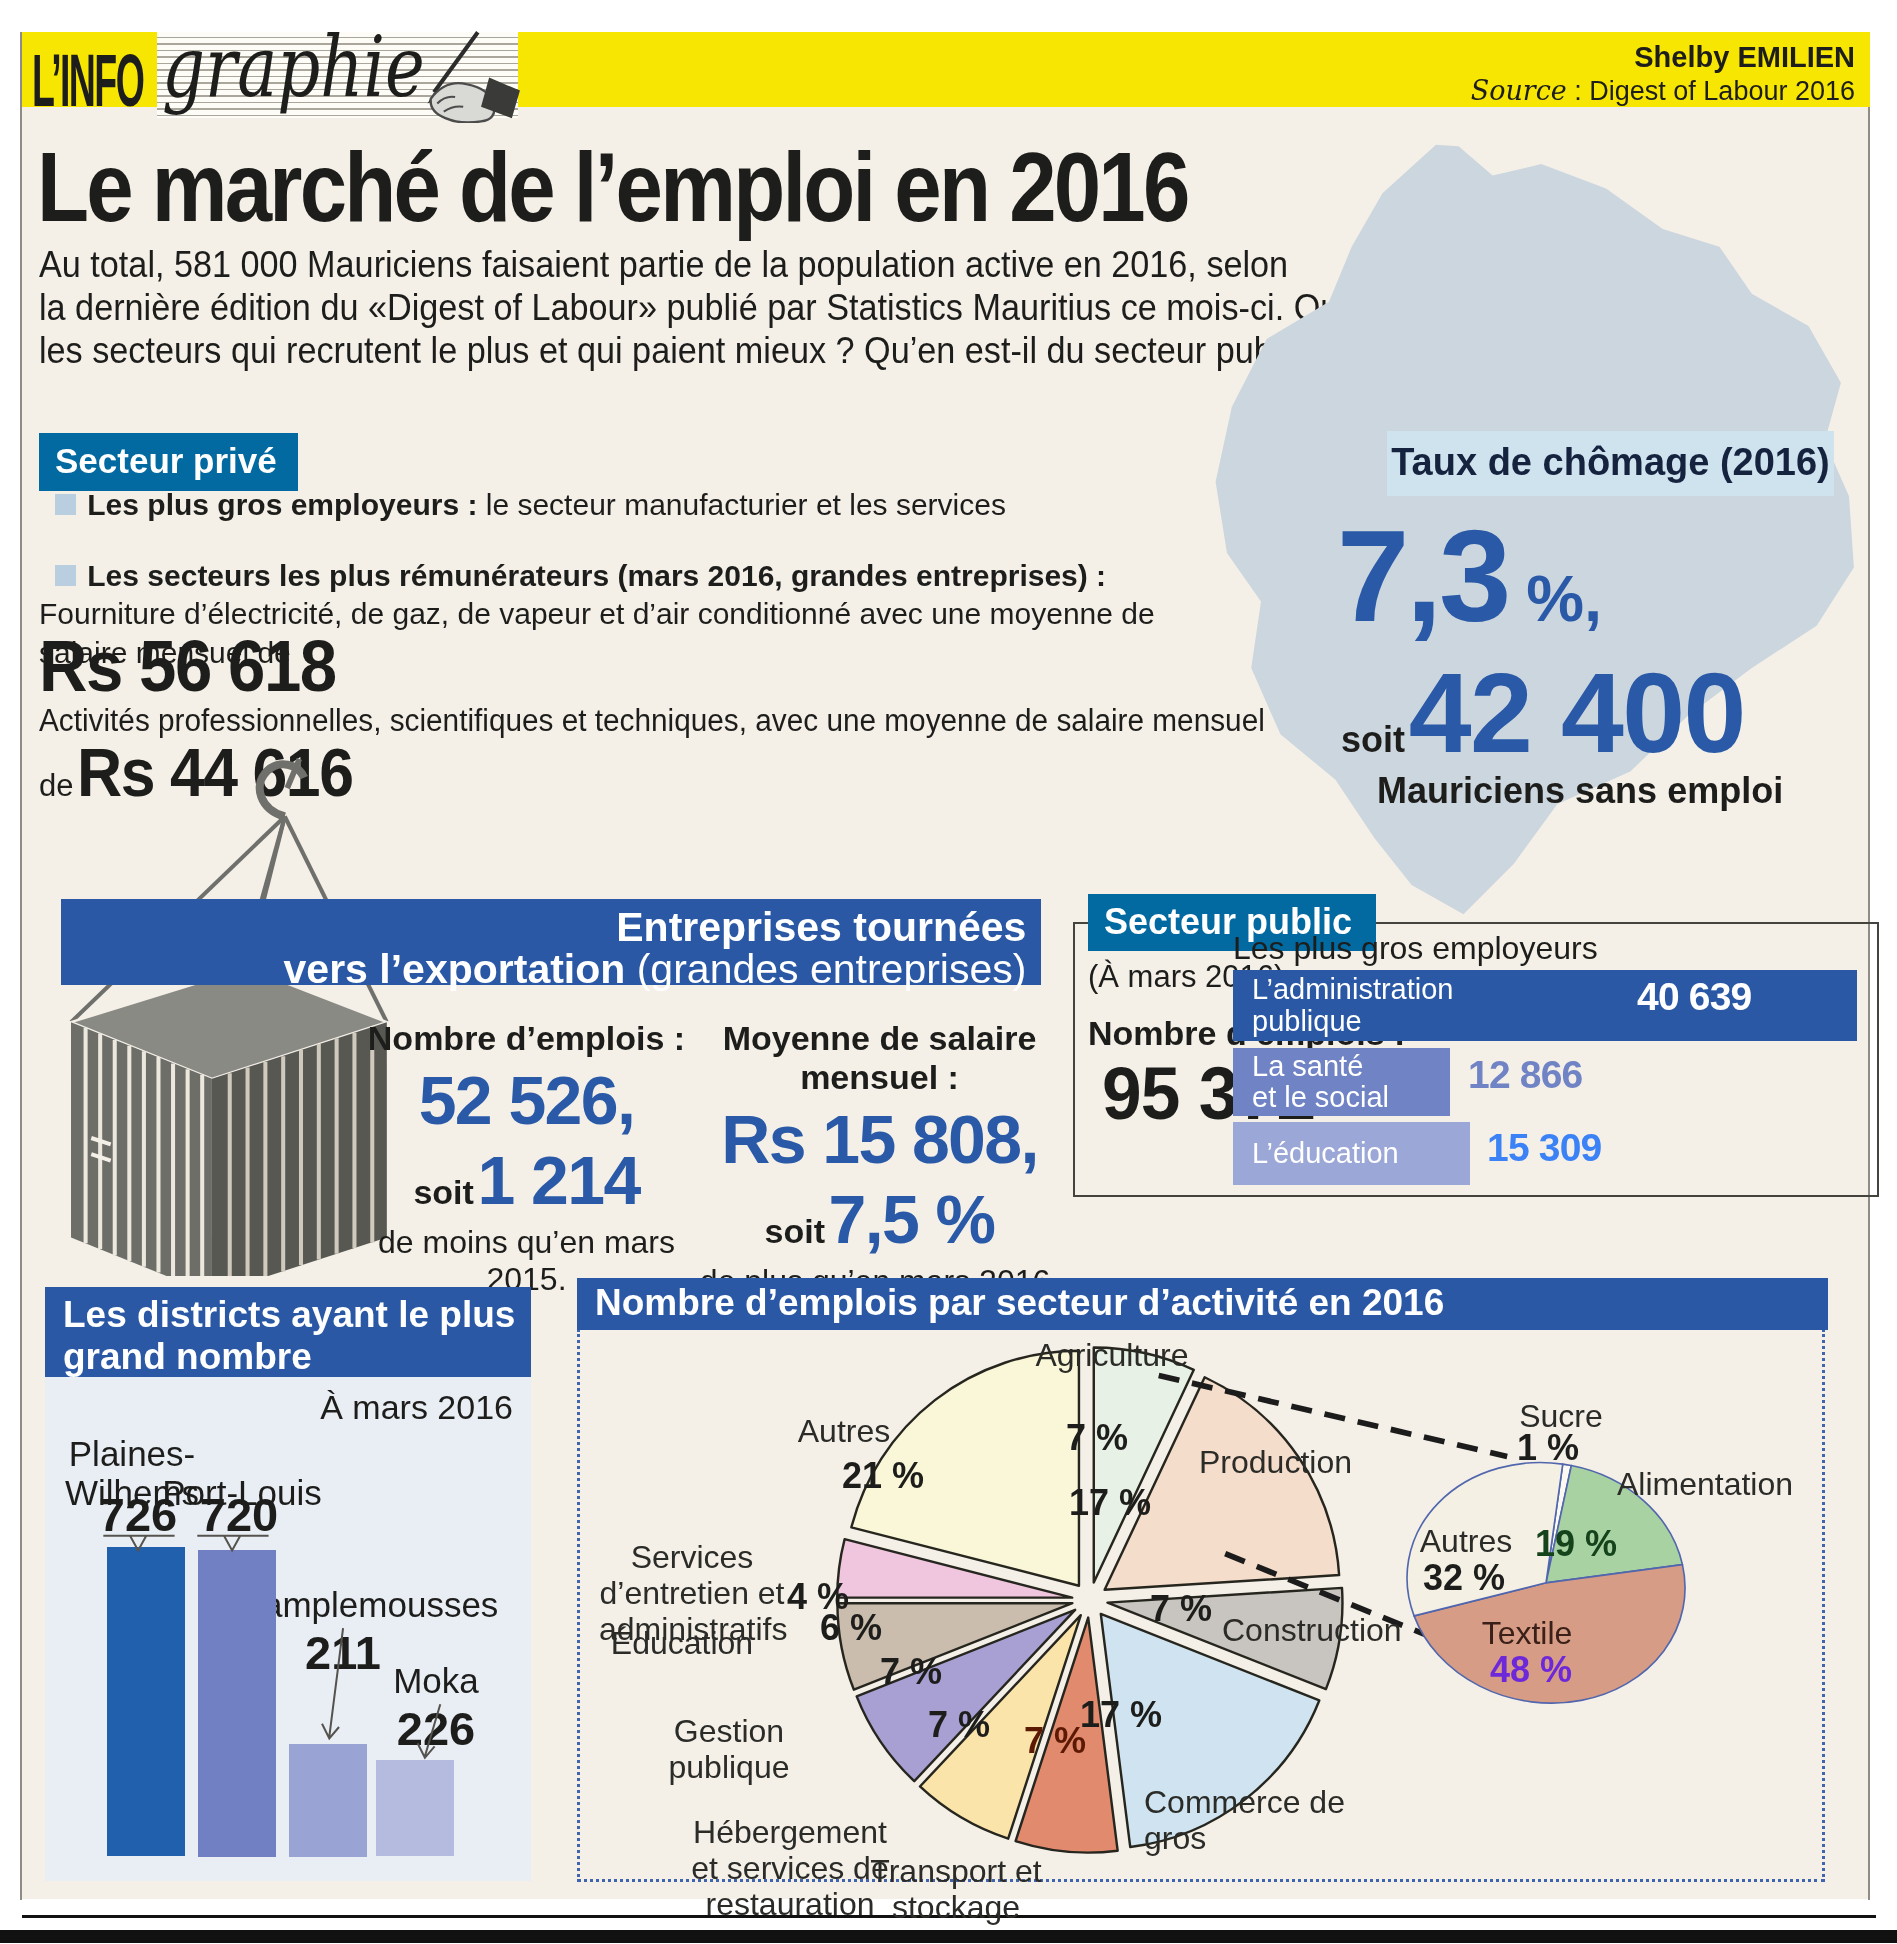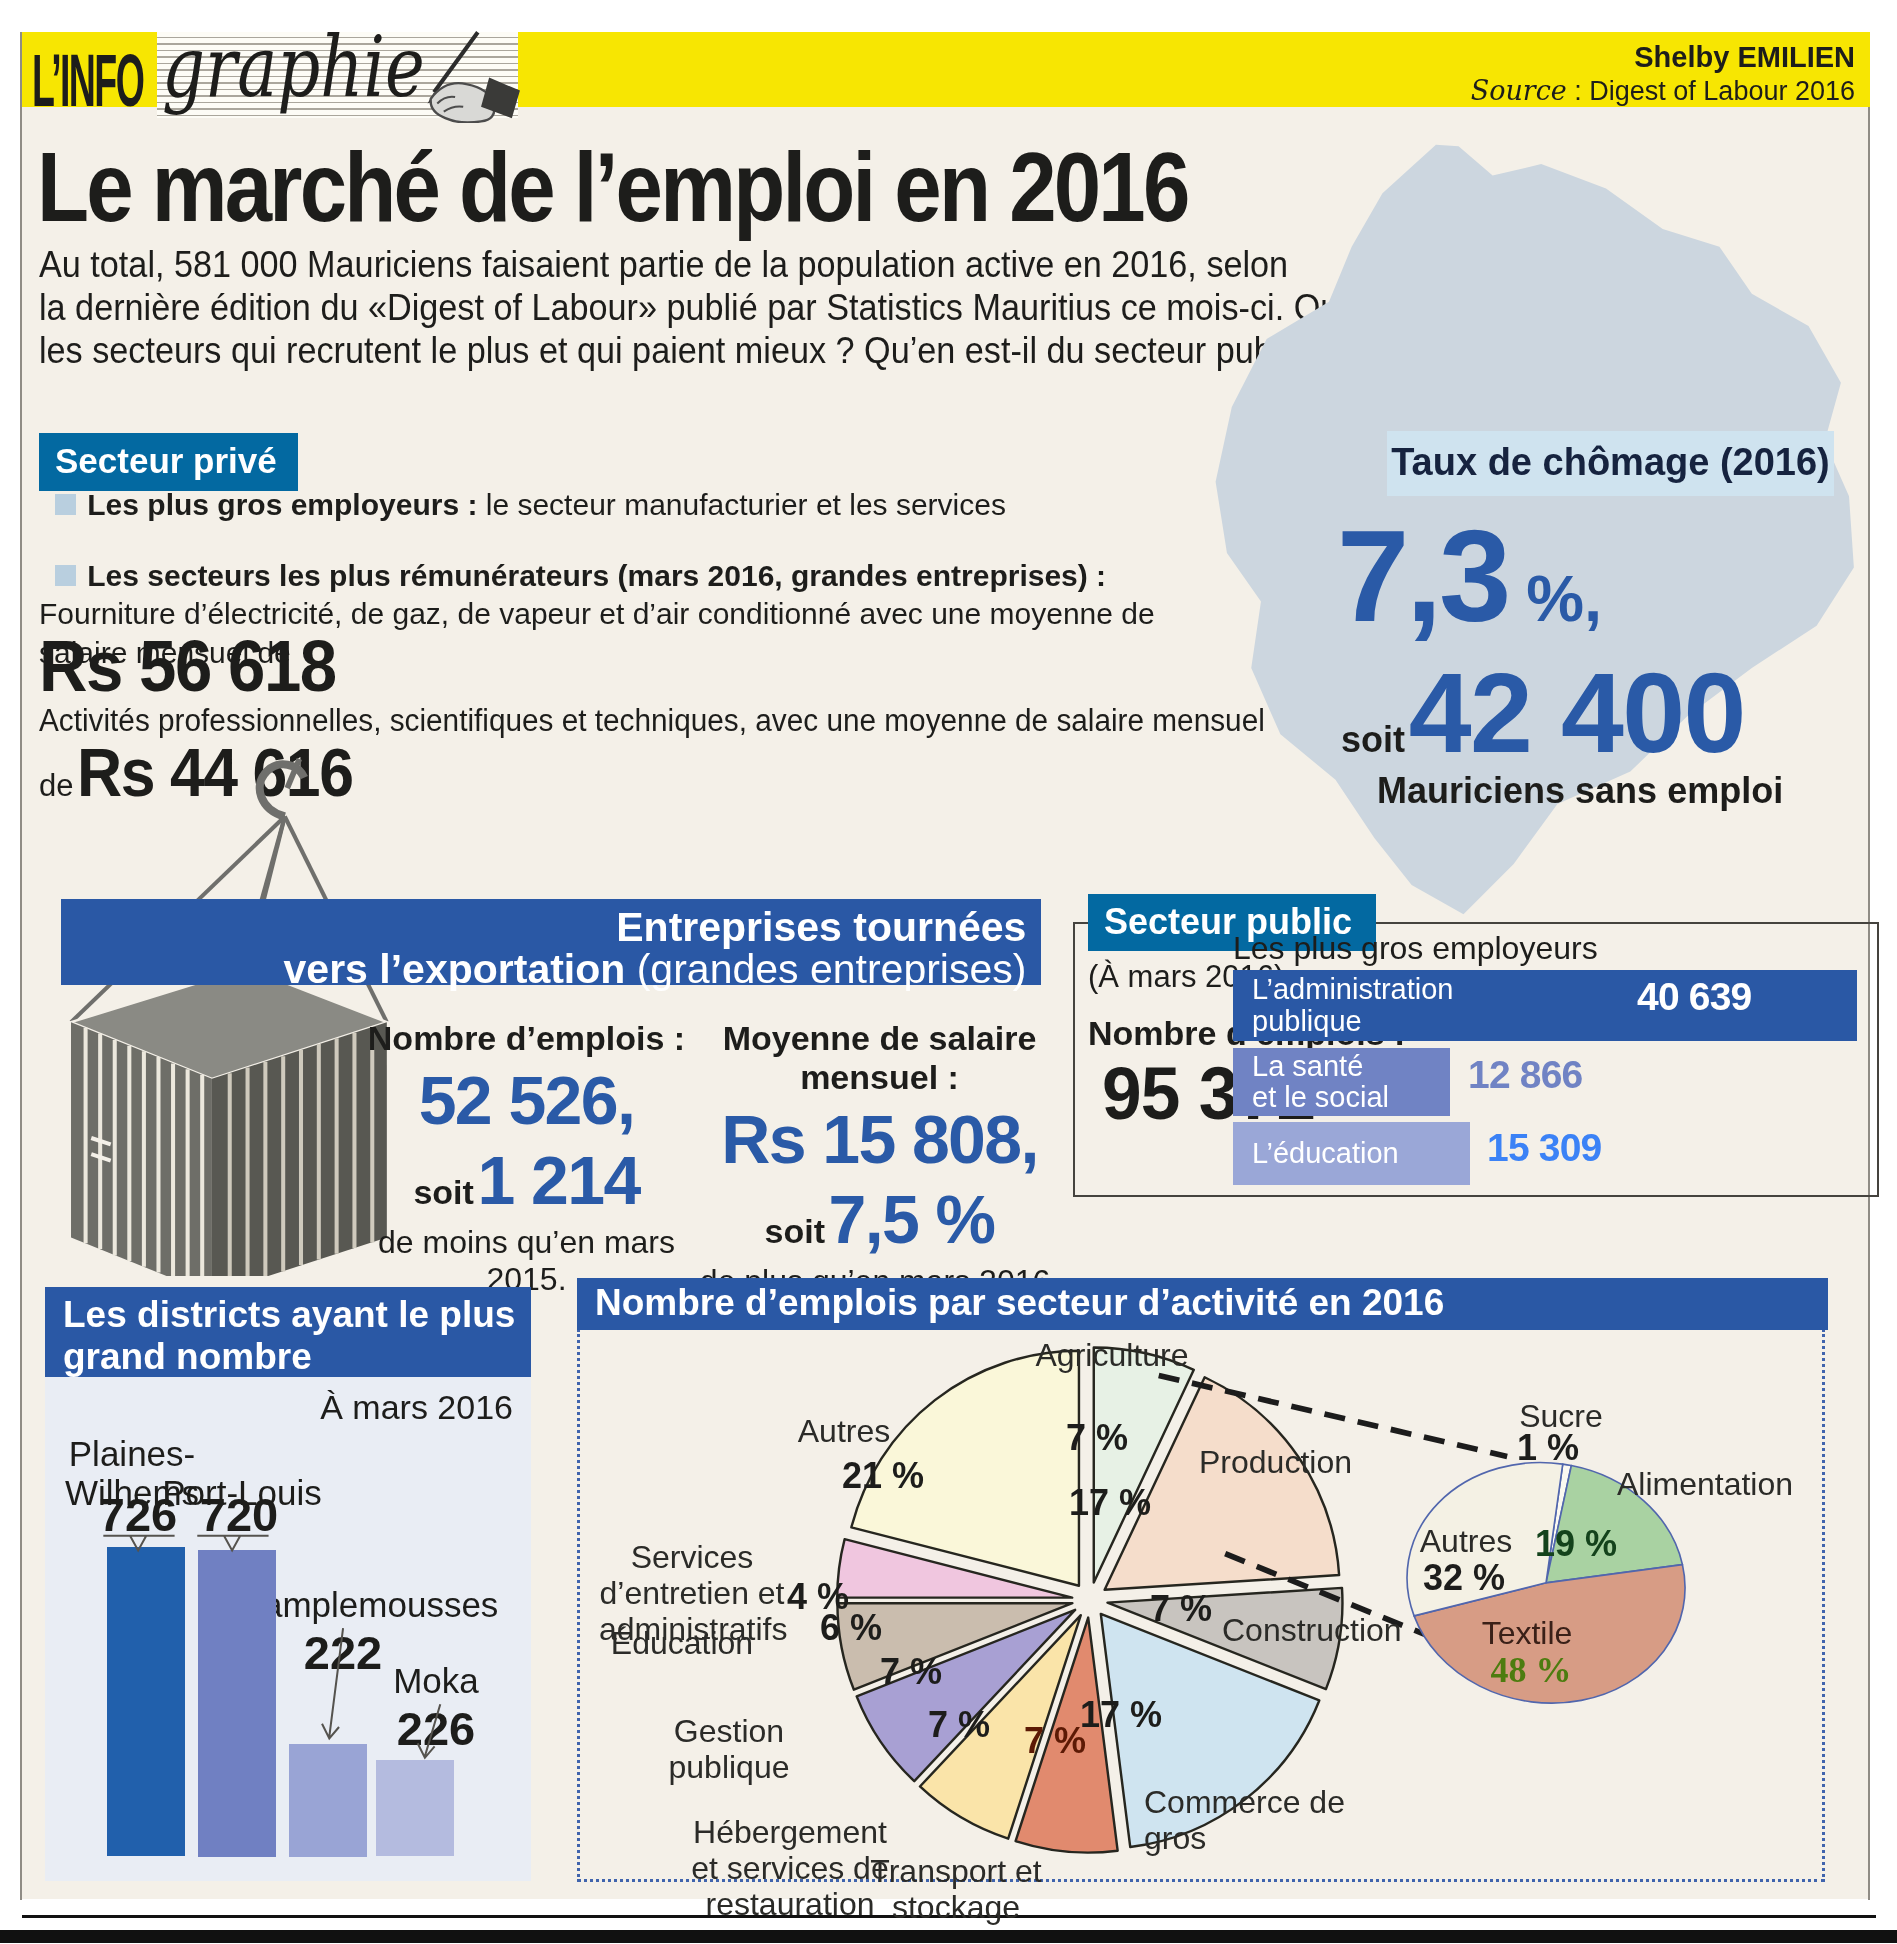--- a/index.html
+++ b/index.html
@@ -222,21 +222,21 @@
     <div>grand nombre d’entreprises</div>
   </div>
   <div class="abs d-panel">
     <div class="d-sub">À mars 2016</div>
     <div class="d-name" style="left:87px;top:58px;width:138px;">Plaines-Wilhems</div>
     <div class="d-name" style="left:197px;top:97px;width:186px;">Port-Louis</div>
     <div class="d-name" style="left:324px;top:209px;width:267px;">Pamplemousses</div>
     <div class="d-name" style="left:391px;top:285px;width:130px;">Moka</div>
     <div class="d-val" style="left:93px;top:110px;width:97px;">726</div>
     <div class="d-val" style="left:194px;top:110px;width:97px;">720</div>
-    <div class="d-val" style="left:298px;top:248px;width:97px;">222</div>
+    <div class="d-val" style="left:298px;top:248px;width:97px;">211</div>
     <div class="d-val" style="left:391px;top:324px;width:97px;">226</div>
     <div class="d-bar" style="left: 62px; height: 309px; top: 170px; background: rgb(33, 96, 172);"></div>
     <div class="d-bar" style="left: 153px; height: 307px; top: 173px; background: rgb(112, 128, 194);"></div>
     <div class="d-bar" style="left: 244px; height: 113px; top: 367px; background: rgb(153, 164, 213);"></div>
     <div class="d-bar" style="left: 331px; height: 96px; top: 383px; background: rgb(180, 187, 223);"></div>
     <svg width="486" height="504" style="position:absolute;left:0;top:0;" viewBox="0 0 600 622">
       <g fill="none" stroke="#55534e" stroke-width="2.5">
         <path d="M72,196 L160,196 M105,196 l10,18 l10,-18"></path>
         <path d="M188,196 L276,196 M221,196 l10,18 l10,-18"></path>
         <path d="M368,310 L351,444 M342,428 l9,18 l12,-14"></path>
@@ -289,19 +289,19 @@
     <div class="pp" style="left:334px;top:394px;">7 %</div>
     <div class="pp" style="left:274px;top:350px;">6 %</div>
     <div class="pp" style="left:241px;top:319px;">4 %</div>
     <div class="pp" style="left:306px;top:198px;">21 %</div>
 
     <div class="pl c nw" style="left:984px;top:139px;">Sucre</div>
     <div class="pp" style="left:971px;top:170px;">1 %</div>
     <div class="pl c nw" style="left:1128px;top:207px;">Alimentation</div>
     <div class="pp" style="left:999px;top:266px;color:#14431c;">19 %</div>
     <div class="pl c nw" style="left:950px;top:356px;color:#3a2018;">Textile</div>
-    <div class="pp" style="left:954px;top:392px;color:#4d7c0f;font-family:Liberation Serif, serif;">48 %</div>
+    <div class="pp" style="left:954px;top:392px;color:#6d28d9;">48 %</div>
     <div class="pl c nw" style="left:889px;top:264px;">Autres</div>
     <div class="pp" style="left:887px;top:300px;">32 %</div>
   </div>
 
 </div>
 
 
 </body></html>

